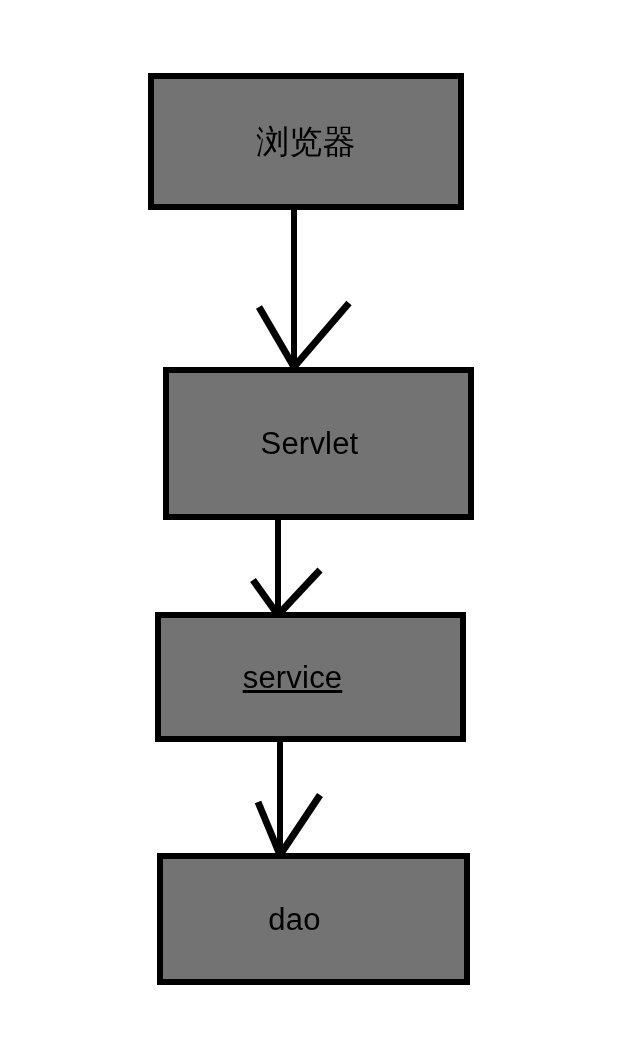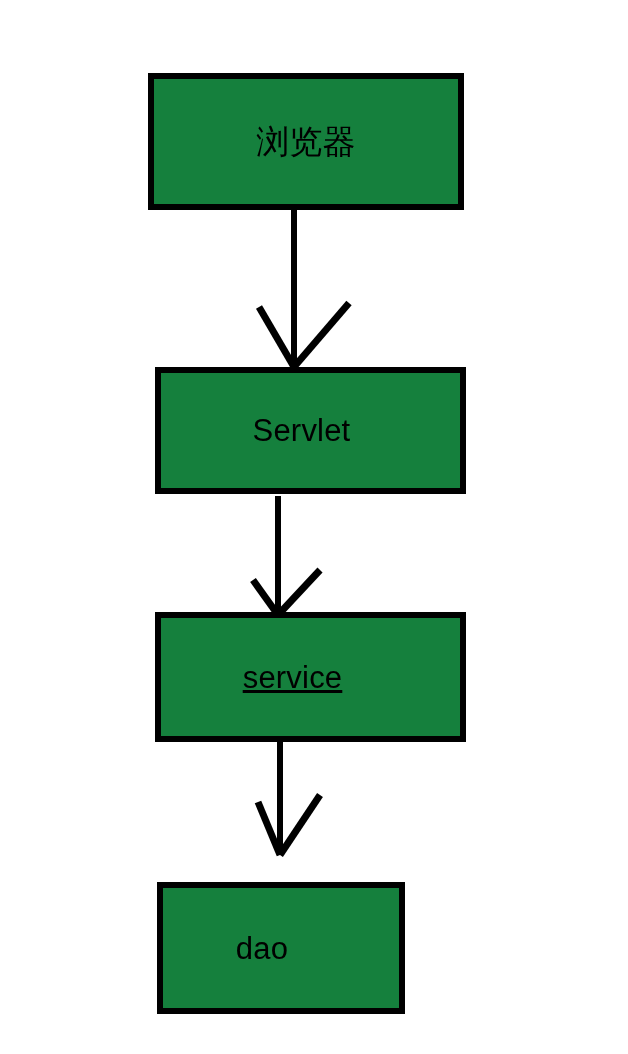--- a/index.html
+++ b/index.html
@@ -12,42 +12,42 @@
     width: 628px;
     height: 1054px;
     background: #ffffff;
     overflow: hidden;
     font-family: "Liberation Sans", "DejaVu Sans", sans-serif;
   }
   .node-box {
     position: absolute;
     box-sizing: border-box;
     border: 6px solid #000000;
-    background: #15803d;
+    background: #737373;
     display: flex;
     align-items: center;
     justify-content: center;
   }
   .node-label {
     color: #000000;
     font-size: 31px;
     line-height: 1;
     letter-spacing: 0.2px;
     white-space: nowrap;
     user-select: none;
   }
   .node-label.cjk {
     font-family: "DejaVu Sans", "Liberation Sans", sans-serif;
     font-size: 33px;
   }
   
   #box-browser { left: 148px; top: 73px;  width: 316px; height: 137px; }
-  #box-servlet { left: 155px; top: 367px; width: 311px; height: 127px; }
+  #box-servlet { left: 163px; top: 367px; width: 311px; height: 153px; }
   #box-service { left: 155px; top: 612px; width: 311px; height: 130px; text-decoration: underline; }
-  #box-dao     { left: 157px; top: 882px; width: 248px; height: 132px; }
+  #box-dao     { left: 157px; top: 853px; width: 313px; height: 132px; }
 
   
   #box-servlet .node-label { transform: translateX(-9px); }
   #box-service .node-label { transform: translateX(-18px); }
   #box-dao     .node-label { transform: translateX(-19px); }
 
   .connector {
     position: absolute;
     overflow: visible;
     pointer-events: none;

